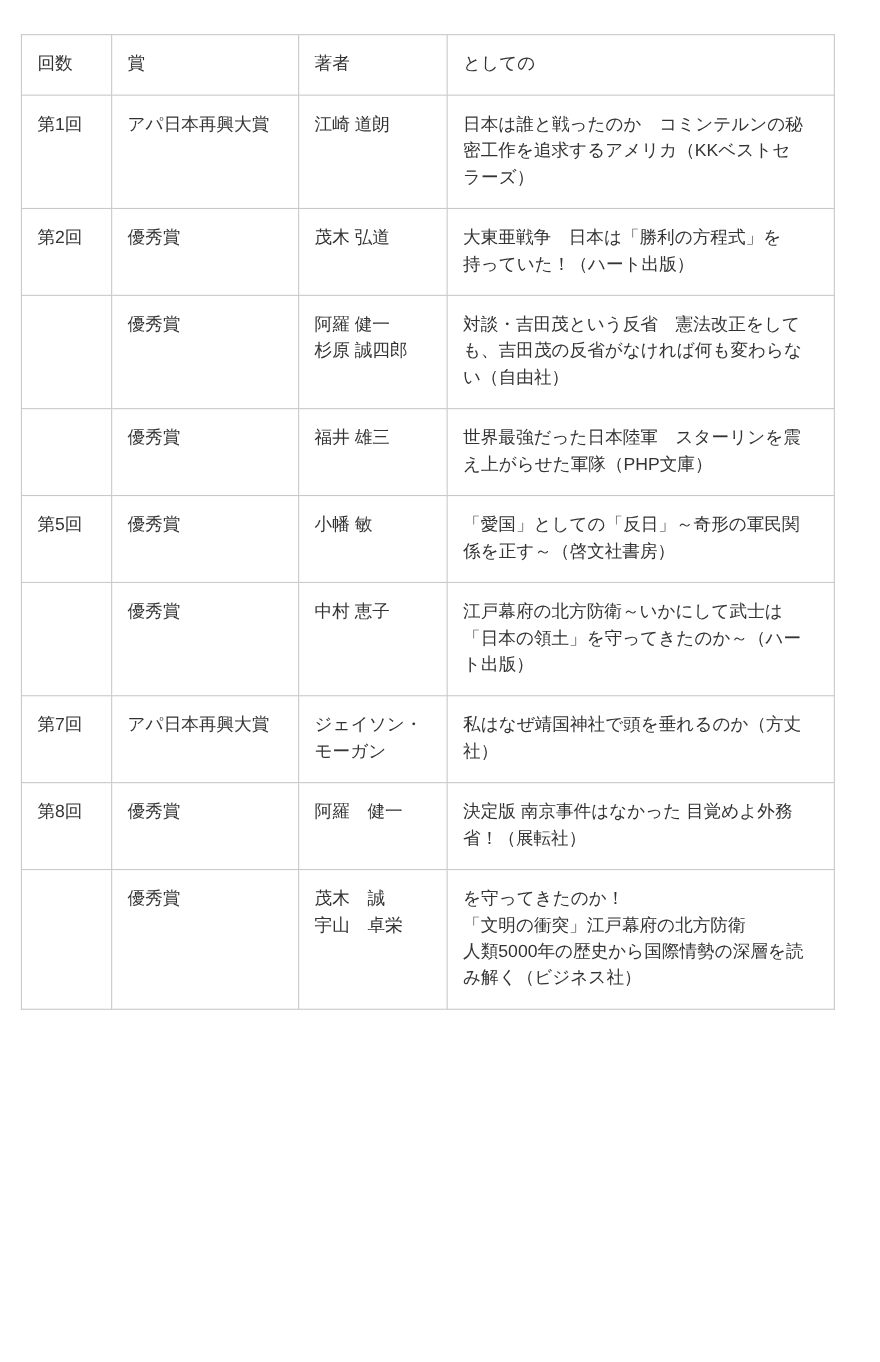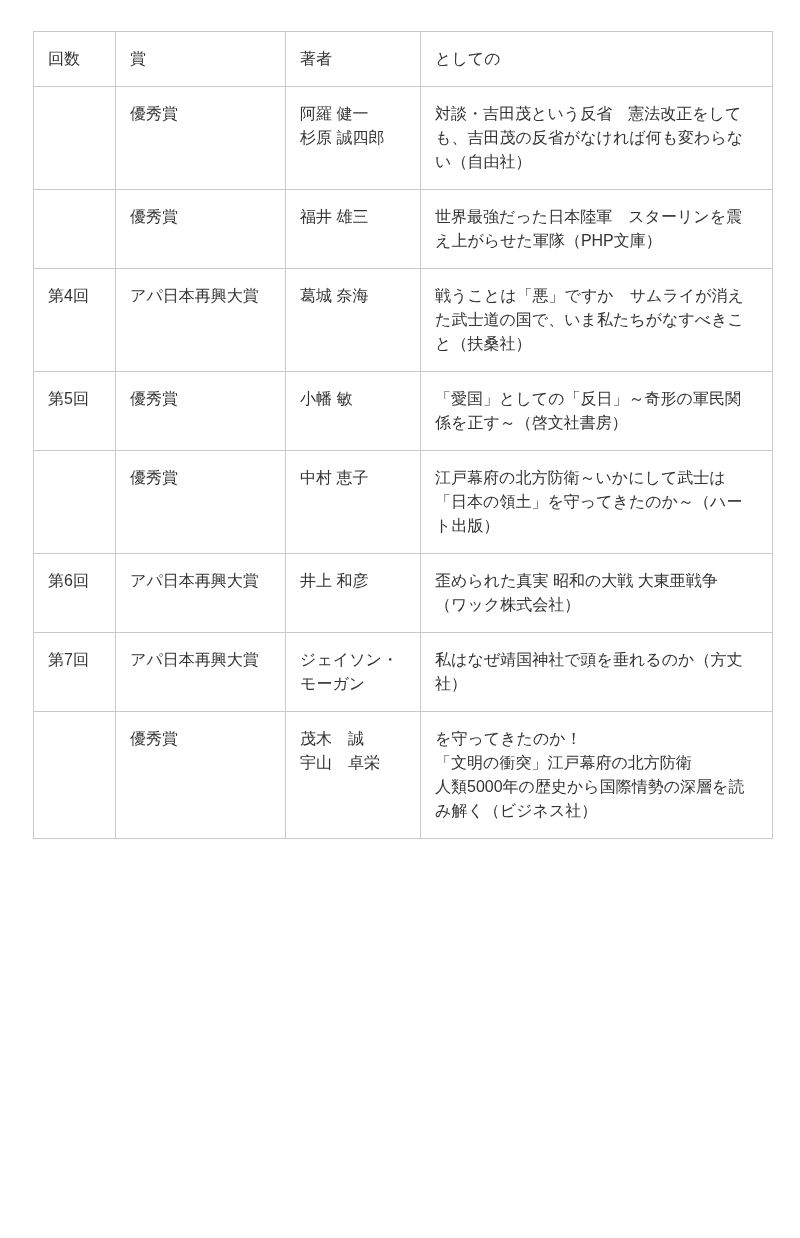--- a/index.html
+++ b/index.html
@@ -10,21 +10,21 @@
   body {
     width: 800px;
     height: 1238px;
     position: relative;
     font-family: "Liberation Sans", "DejaVu Sans", sans-serif;
     color: #333333;
   }
   .table-wrap {
     position: absolute;
     top: 31px;
-    left: 33px;
+    left: 19px;
   }
   table.awards {
     border-collapse: collapse;
     table-layout: fixed;
     width: 739px;
     font-size: 16px;
     line-height: 1.5;
     color: #333333;
   }
   table.awards th,
@@ -62,21 +62,41 @@
     <thead>
       <tr>
         <th>回数</th>
         <th>賞</th>
         <th>著者</th>
         <th>としての</th>
       </tr>
     </thead>
     <tbody>
 
+      <tr>
+        <td>第1回</td>
+        <td>アパ日本再興大賞</td>
+        <td>
+          <span class="line">江崎 道朗</span>
+        </td>
+        <td>
+          <span class="line">日本は誰と戦ったのか　コミンテルンの秘密工作を追求するアメリカ（KKベストセラーズ）</span>
+        </td>
+      </tr>
 
+      <tr>
+        <td>第2回</td>
+        <td>優秀賞</td>
+        <td>
+          <span class="line">茂木 弘道</span>
+        </td>
+        <td>
+          <span class="line">大東亜戦争　日本は「勝利の方程式」を持っていた！（ハート出版）</span>
+        </td>
+      </tr>
 
       <tr>
         <td></td>
         <td>優秀賞</td>
         <td>
           <span class="line">阿羅 健一</span>
           <span class="line">杉原 誠四郎</span>
         </td>
         <td>
           <span class="line">対談・吉田茂という反省　憲法改正をしても、吉田茂の反省がなければ何も変わらない（自由社）</span>
@@ -88,30 +108,20 @@
         <td></td>
         <td>優秀賞</td>
         <td>
           <span class="line">福井 雄三</span>
         </td>
         <td>
           <span class="line">世界最強だった日本陸軍　スターリンを震え上がらせた軍隊（PHP文庫）</span>
         </td>
       </tr>
 
-      <tr>
-        <td>第4回</td>
-        <td>アパ日本再興大賞</td>
-        <td>
-          <span class="line">葛城 奈海</span>
-        </td>
-        <td>
-          <span class="line">戦うことは「悪」ですか　サムライが消えた武士道の国で、いま私たちがなすべきこと（扶桑社）</span>
-        </td>
-      </tr>
 
       <tr>
         <td>第5回</td>
         <td>優秀賞</td>
         <td>
           <span class="line">小幡 敏</span>
         </td>
         <td>
           <span class="line">「愛国」としての「反日」～奇形の軍民関係を正す～（啓文社書房）</span>
         </td>
@@ -121,42 +131,42 @@
         <td></td>
         <td>優秀賞</td>
         <td>
           <span class="line">中村 恵子</span>
         </td>
         <td>
           <span class="line">江戸幕府の北方防衛～いかにして武士は「日本の領土」を守ってきたのか～（ハート出版）</span>
         </td>
       </tr>
 
-      <tr>
-        <td>第6回</td>
-        <td>アパ日本再興大賞</td>
-        <td>
-          <span class="line">井上 和彦</span>
-        </td>
-        <td>
-          <span class="line">歪められた真実 昭和の大戦 大東亜戦争（ワック株式会社）</span>
-        </td>
-      </tr>
 
       <tr>
         <td>第7回</td>
         <td>アパ日本再興大賞</td>
         <td>
           <span class="line">ジェイソン・モーガン</span>
         </td>
         <td>
           <span class="line">私はなぜ靖国神社で頭を垂れるのか（方丈社）</span>
         </td>
       </tr>
 
+      <tr>
+        <td>第8回</td>
+        <td>優秀賞</td>
+        <td>
+          <span class="line">阿羅　健一</span>
+        </td>
+        <td>
+          <span class="line">決定版 南京事件はなかった 目覚めよ外務省！（展転社）</span>
+        </td>
+      </tr>
 
       <tr>
         <td></td>
         <td>優秀賞</td>
         <td>
           <span class="line">茂木　誠</span>
           <span class="line">宇山　卓栄</span>
         </td>
         <td>
           <span class="line">を守ってきたのか！</span>

